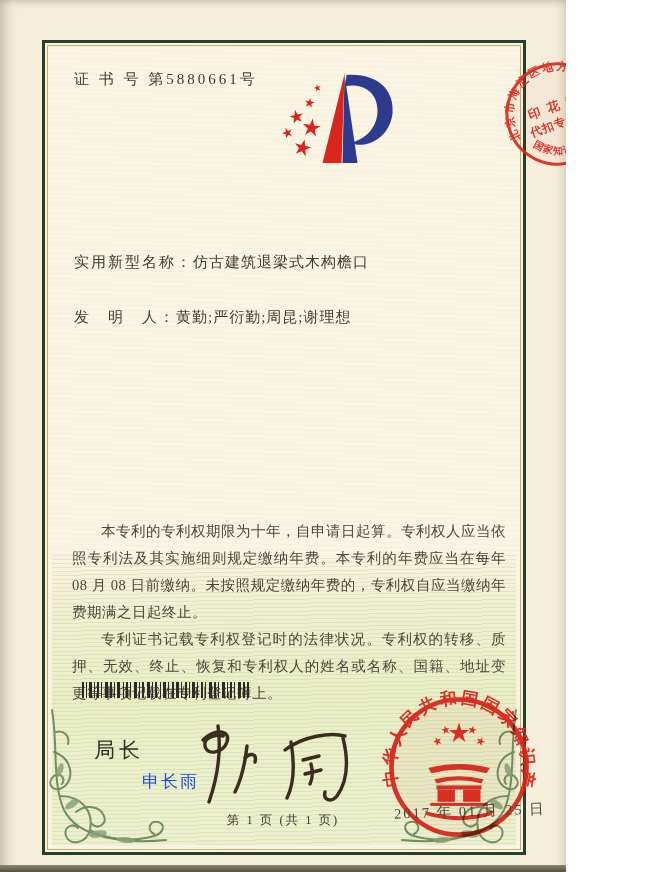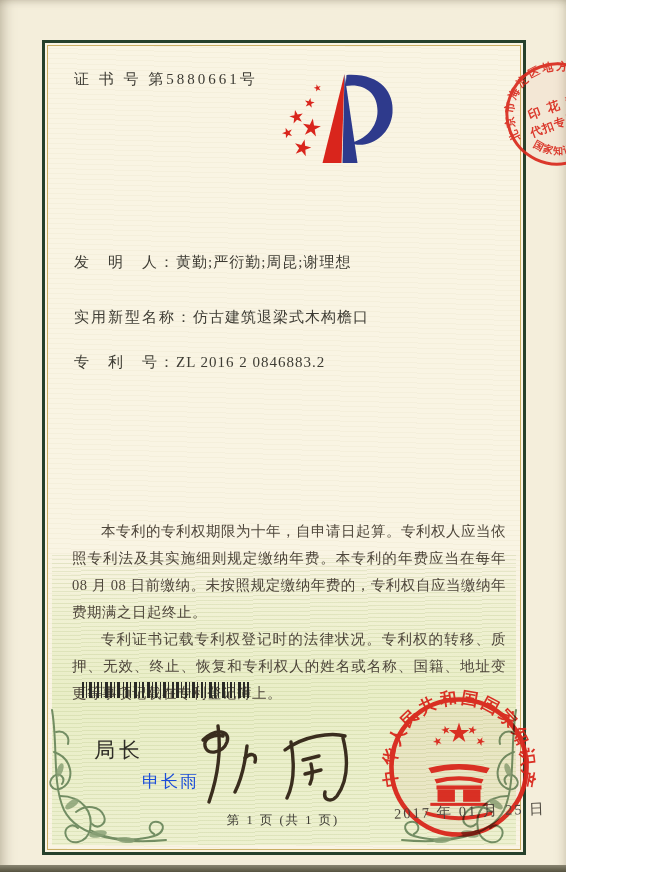--- a/index.html
+++ b/index.html
@@ -118,27 +118,24 @@
           <textPath href="#ts-bot" startOffset="2">国家知识产权局</textPath>
         </text>
         <text x="60" y="56" text-anchor="middle" font-size="12.5" letter-spacing="2">印 花 税</text>
         <text x="60" y="73" text-anchor="middle" font-size="11.5" letter-spacing="1">代扣专用章</text>
       </g>
     </svg>
 
 
     <div class="fields">
       <div class="field-row">
-        <span class="lbl">发　明　人：</span><span class="val">黄勤;严衍勤;周昆;谢理想</span>
-      </div>
-      <div class="field-row">
         <span class="lbl">实用新型名称：</span><span class="val">仿古建筑退梁式木构檐口</span>
       </div>
       <div class="field-row">
-        <span class="lbl">专　利　号：</span><span class="val">ZL 2016 2 0846883.2</span>
+        <span class="lbl">发　明　人：</span><span class="val">黄勤;严衍勤;周昆;谢理想</span>
       </div>
     </div>
 
     <div class="body-text">
       <p>本专利的专利权期限为十年，自申请日起算。专利权人应当依照专利法及其实施细则规定缴纳年费。本专利的年费应当在每年 08 月 08 日前缴纳。未按照规定缴纳年费的，专利权自应当缴纳年费期满之日起终止。</p>
       <p>专利证书记载专利权登记时的法律状况。专利权的转移、质押、无效、终止、恢复和专利权人的姓名或名称、国籍、地址变更等事项记载在专利登记簿上。</p>
     </div>
 
     <svg class="barcode" viewBox="0 0 168 16" preserveAspectRatio="none" aria-hidden="true">
       <g fill="#2a2a26">

